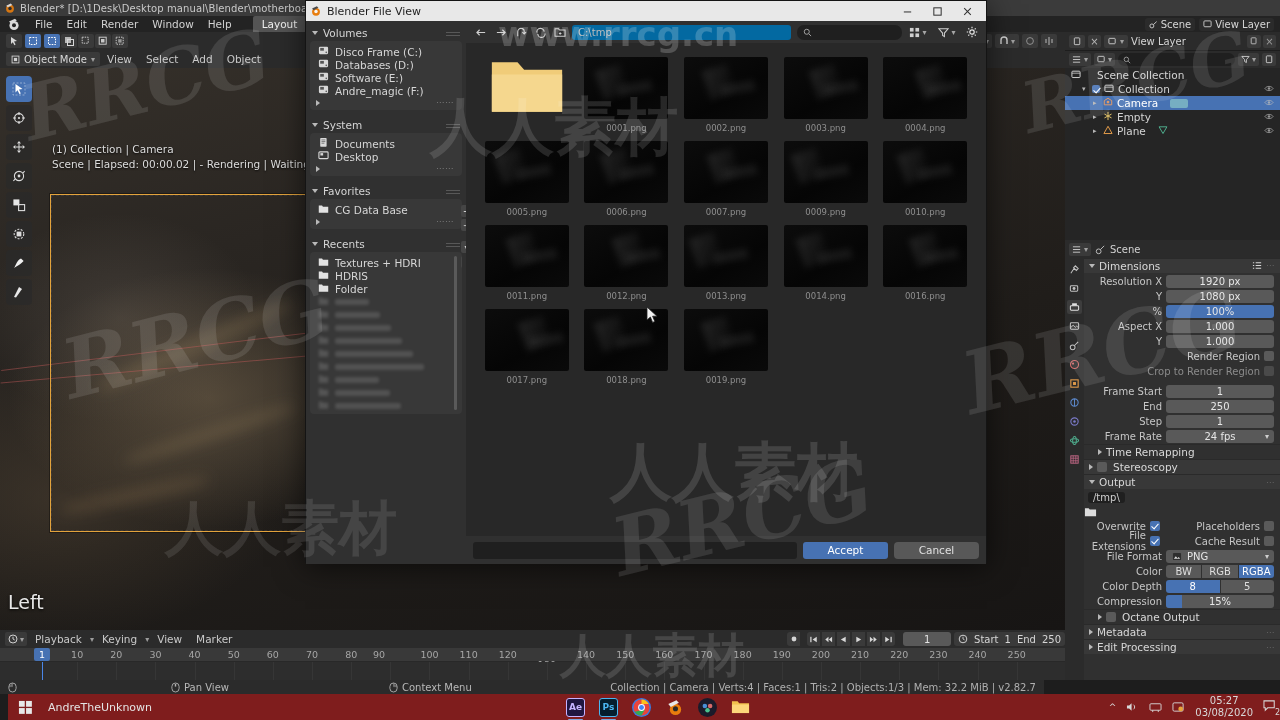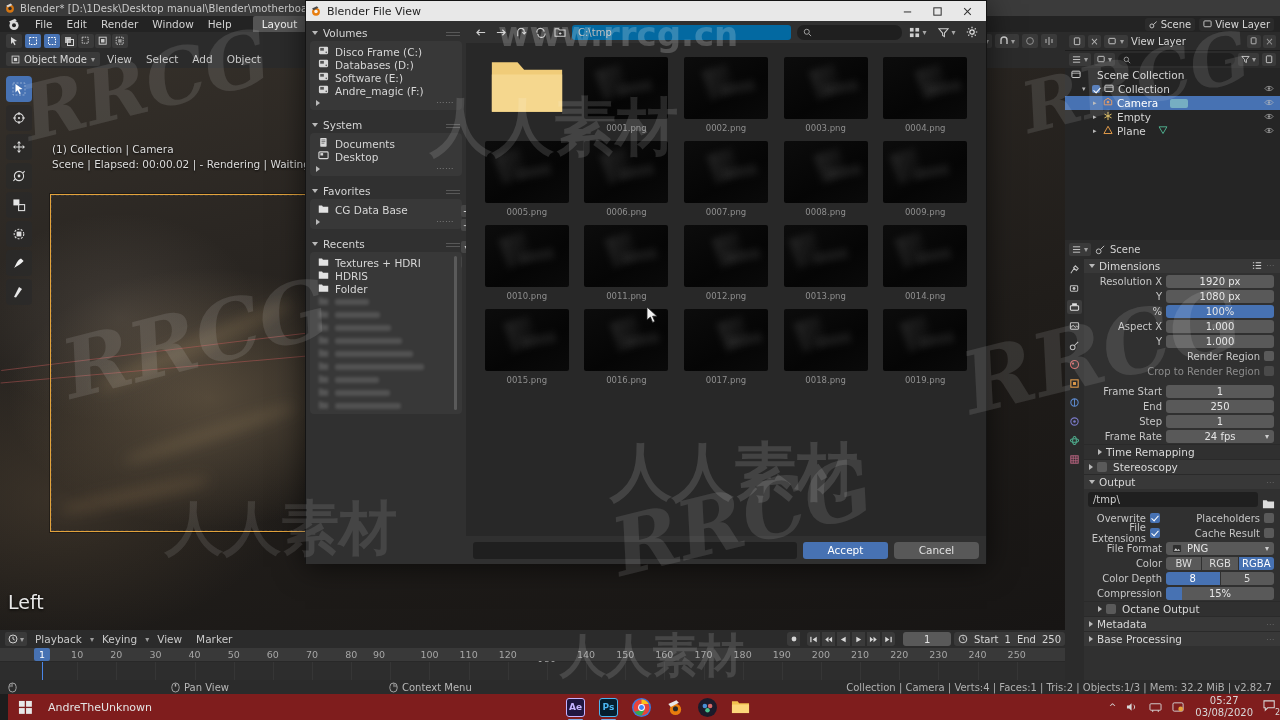--- a/index.html
+++ b/index.html
@@ -219,21 +219,21 @@
     position: absolute; top: 0px; height: 13px; background: #4772b3; color: #fff;
     font-size: 9.5px; border-radius: 2px; padding: 0 5px; line-height: 13px;
     transform: translateX(-50%);
   }
   .tl-body { position: relative; height: 18px; background: #2d2d2d; }
   .tl-gridline { position: absolute; top: 0; bottom: 0; width: 1px; background: rgba(255,255,255,.045); }
   .tl-playline { position: absolute; top: 0; bottom: 0; width: 1px; background: #4a86e8; }
 
   
   .statusbar {
-    position: absolute; left: 0; top: 680px; width: 1280px; height: 14px;
+    position: absolute; left: 0; top: 680px; width: 1044px; height: 14px;
     background: #2b2b2b; display: flex; align-items: center; font-size: 10px; color: #b8b8b8;
   }
   .sb-item { display: flex; align-items: center; gap: 4px; margin-left: 8px; }
   .sb-right { margin-left: auto; margin-right: 8px; color: #b0b0b0; }
 
   
   .taskbar {
     position: absolute; left: 8px; top: 694px; width: 1280px; height: 26px;
     background: #7f1d1d; display: flex; align-items: center;
   }
@@ -830,21 +830,21 @@
           <span class="tri"></span>
           <span class="pcheck" style="margin-right:2px;"></span>
           <span>Stereoscopy</span>
         </div>
 
         <div class="panel-head">
           <span class="tri open"></span>
           <span>Output</span>
           <span style="margin-left:auto;margin-right:6px;opacity:.4;color:#aaa;font-size:8px;">⋯</span>
         </div>
-        <div style="display:flex;align-items:flex-end;">
+        <div style="display:flex;align-items:flex-start;flex-direction:column;">
           <div class="outpath" style="flex:1;">
             <span>/tmp\</span>
           </div>
           <svg width="13" height="12" viewBox="0 0 14 12" style="margin-right:5px;">
             <path d="M1 10.5 V2 H5 L6.2 3.4 H13 V10.5 Z" fill="#dcdcdc"></path>
           </svg>
         </div>
         <div class="prow">
           <span class="plabel" style="width:62px;">Overwrite</span>
           <span class="pcheck on"></span>
@@ -896,21 +896,21 @@
           <span class="pcheck" style="margin-right:2px;"></span>
           <span>Octane Output</span>
         </div>
         <div class="panel-head">
           <span class="tri"></span>
           <span>Metadata</span>
           <span style="margin-left:auto;margin-right:6px;opacity:.4;color:#aaa;font-size:8px;">⋯</span>
         </div>
         <div class="panel-head">
           <span class="tri"></span>
-          <span>Base Processing</span>
+          <span>Edit Processing</span>
           <span style="margin-left:auto;margin-right:6px;opacity:.4;color:#aaa;font-size:8px;">⋯</span>
         </div>
       </div>
     </div>
   </div>
 
   <div class="timeline">
     <div class="tl-header">
       <div style="display:flex;align-items:center;gap:2px;background:#3a3a3a;height:14px;border-radius:2px;padding:0 3px;">
         <svg width="10" height="10" viewBox="0 0 11 11">
@@ -1459,27 +1459,20 @@
               </div>
               <div class="fd-tile">
                 <div class="fd-thumb dark" style="position:relative;overflow:hidden;">
                   <div style="position:absolute;left:27px;top:10px;width:26px;height:30px;background:linear-gradient(120deg,rgba(255,255,255,.11),rgba(255,255,255,0));filter:blur(3px);transform:rotate(-18deg);"></div>
                   <div style="position:absolute;left:39.5px;top:26px;width:34px;height:10px;background:rgba(255,255,255,.07);filter:blur(3px);transform:rotate(-10deg);"></div>
                 </div>
                 <span class="fd-name">0007.png</span>
               </div>
               <div class="fd-tile">
                 <div class="fd-thumb dark" style="position:relative;overflow:hidden;">
-                  <div style="position:absolute;left:34px;top:10px;width:26px;height:30px;background:linear-gradient(120deg,rgba(255,255,255,.11),rgba(255,255,255,0));filter:blur(3px);transform:rotate(-18deg);"></div>
-                  <div style="position:absolute;left:43px;top:26px;width:34px;height:10px;background:rgba(255,255,255,.07);filter:blur(3px);transform:rotate(-10deg);"></div>
-                </div>
-                <span class="fd-name">0008.png</span>
-              </div>
-              <div class="fd-tile">
-                <div class="fd-thumb dark" style="position:relative;overflow:hidden;">
                   <div style="position:absolute;left:11px;top:10px;width:26px;height:30px;background:linear-gradient(120deg,rgba(255,255,255,.11),rgba(255,255,255,0));filter:blur(3px);transform:rotate(-18deg);"></div>
                   <div style="position:absolute;left:31.5px;top:26px;width:34px;height:10px;background:rgba(255,255,255,.07);filter:blur(3px);transform:rotate(-10deg);"></div>
                 </div>
                 <span class="fd-name">0009.png</span>
               </div>
               <div class="fd-tile">
                 <div class="fd-thumb dark" style="position:relative;overflow:hidden;">
                   <div style="position:absolute;left:18px;top:10px;width:26px;height:30px;background:linear-gradient(120deg,rgba(255,255,255,.11),rgba(255,255,255,0));filter:blur(3px);transform:rotate(-18deg);"></div>
                   <div style="position:absolute;left:35px;top:26px;width:34px;height:10px;background:rgba(255,255,255,.07);filter:blur(3px);transform:rotate(-10deg);"></div>
                 </div>
@@ -1505,27 +1498,20 @@
                   <div style="position:absolute;left:30.5px;top:26px;width:34px;height:10px;background:rgba(255,255,255,.07);filter:blur(3px);transform:rotate(-10deg);"></div>
                 </div>
                 <span class="fd-name">0013.png</span>
               </div>
               <div class="fd-tile">
                 <div class="fd-thumb dark" style="position:relative;overflow:hidden;">
                   <div style="position:absolute;left:16px;top:10px;width:26px;height:30px;background:linear-gradient(120deg,rgba(255,255,255,.11),rgba(255,255,255,0));filter:blur(3px);transform:rotate(-18deg);"></div>
                   <div style="position:absolute;left:34px;top:26px;width:34px;height:10px;background:rgba(255,255,255,.07);filter:blur(3px);transform:rotate(-10deg);"></div>
                 </div>
                 <span class="fd-name">0014.png</span>
-              </div>
-              <div class="fd-tile">
-                <div class="fd-thumb dark" style="position:relative;overflow:hidden;">
-                  <div style="position:absolute;left:23px;top:10px;width:26px;height:30px;background:linear-gradient(120deg,rgba(255,255,255,.11),rgba(255,255,255,0));filter:blur(3px);transform:rotate(-18deg);"></div>
-                  <div style="position:absolute;left:37.5px;top:26px;width:34px;height:10px;background:rgba(255,255,255,.07);filter:blur(3px);transform:rotate(-10deg);"></div>
-                </div>
-                <span class="fd-name">0015.png</span>
               </div>
               <div class="fd-tile">
                 <div class="fd-thumb dark" style="position:relative;overflow:hidden;">
                   <div style="position:absolute;left:30px;top:10px;width:26px;height:30px;background:linear-gradient(120deg,rgba(255,255,255,.11),rgba(255,255,255,0));filter:blur(3px);transform:rotate(-18deg);"></div>
                   <div style="position:absolute;left:41px;top:26px;width:34px;height:10px;background:rgba(255,255,255,.07);filter:blur(3px);transform:rotate(-10deg);"></div>
                 </div>
                 <span class="fd-name">0016.png</span>
               </div>
               <div class="fd-tile">
                 <div class="fd-thumb dark" style="position:relative;overflow:hidden;">

